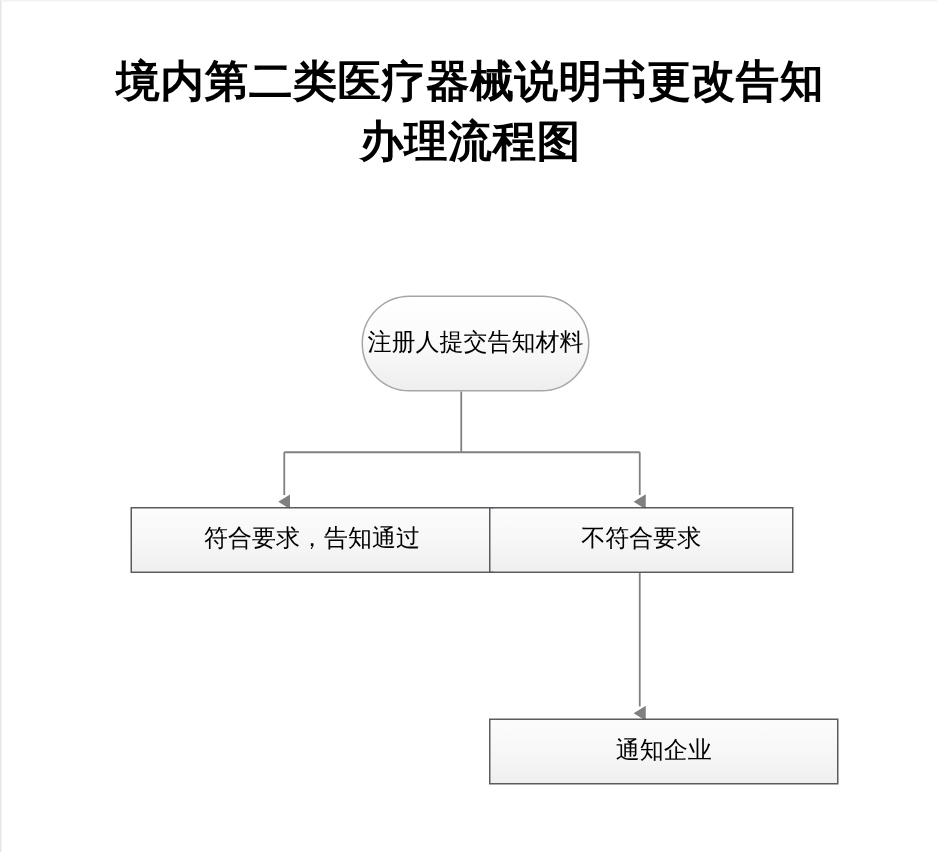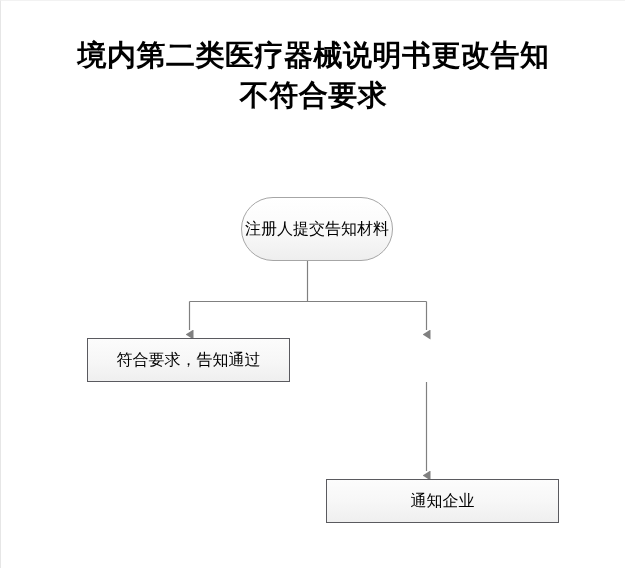--- a/index.html
+++ b/index.html
@@ -77,31 +77,31 @@
     background: linear-gradient(to bottom, #ffffff 0%, #fbfbfb 45%, #eeeeee 100%);
   }
 
   
   .node.process {
     border: 1px solid #5a5a5f;
     background: linear-gradient(to bottom, #fcfcfc 0%, #f7f7f7 50%, #efefef 100%);
   }
 
   #node-start  { left: 240px; top: 196px; width: 152px; height: 64px; }
-  #node-pass   { left: 86px;  top: 337px; width: 203px; height: 44px; }
+  #node-pass   { left: 86px;  top: 337px; width: 242px; height: 44px; }
   #node-fail   { left: 325px; top: 337px; width: 203px; height: 44px; }
   #node-notify { left: 325px; top: 478px; width: 233px; height: 44px; }
 </style>
 </head>
 <body>
 
 <div id="page">
 
   <div id="title">境内第二类医疗器械说明书更改告知
-不符合要求</div>
+办理流程图</div>
 
   <div id="flow">
 
     <svg id="connectors" viewBox="0 0 625 568">
       <defs>
         <marker id="arrowhead" markerWidth="10" markerHeight="8" refX="0.5" refY="4" orient="auto" markerUnits="userSpaceOnUse">
           <polygon points="0,0 10,0 5,8" fill="#808080"></polygon>
         </marker>
       </defs>
 
@@ -120,17 +120,18 @@
 
       <g>
         <path d="M 425.5 381 L 425.5 470" stroke="#808080" stroke-width="1.2" fill="none" marker-end="url(#arrowhead)"></path>
       </g>
     </svg>
 
     <div id="node-start" class="node terminator">注册人提交告知材料</div>
 
     <div id="node-pass" class="node process">符合要求，告知通过</div>
 
+    <div id="node-fail" class="node process">不符合要求</div>
 
     <div id="node-notify" class="node process">通知企业</div>
 
   </div>
 </div>
 
 </body></html>

